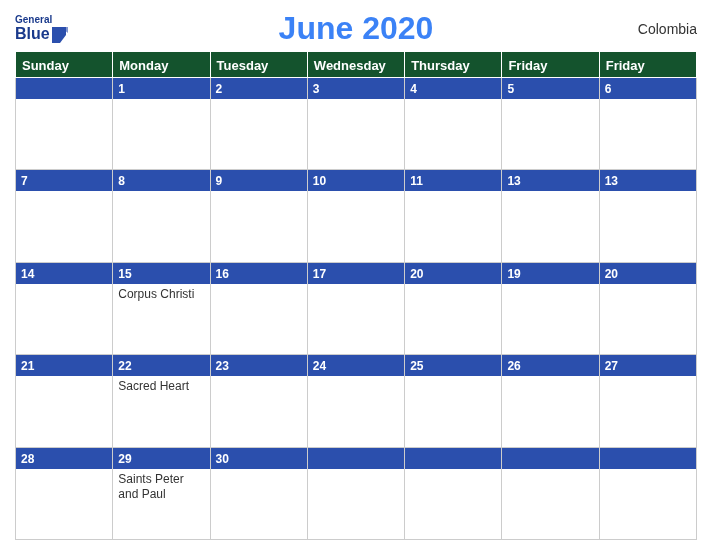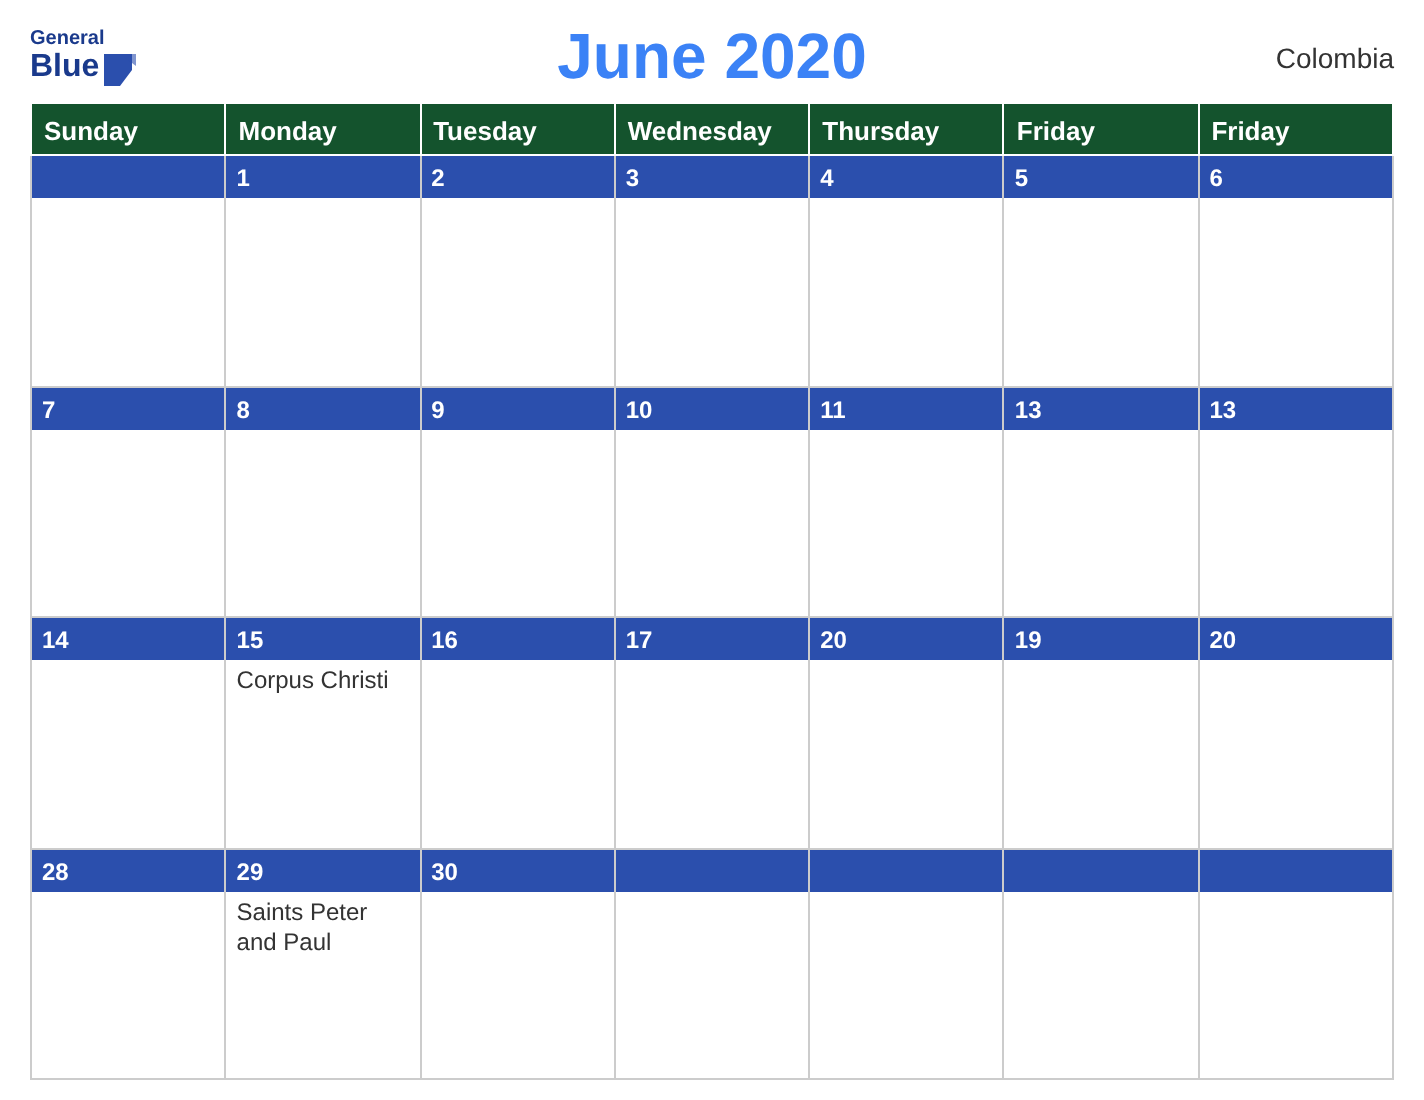--- a/index.html
+++ b/index.html
@@ -198,20 +198,44 @@
         </td>
         <td>
           <div class="num-in-blue">19</div>
         </td>
         <td>
           <div class="num-in-blue">20</div>
         </td>
       </tr>
       <tr class="week-row">
         <td>
+          <div class="num-in-blue">21</div>
+        </td>
+        <td>
+          <div class="num-in-blue">22</div>
+          <div class="cell-body">Sacred Heart</div>
+        </td>
+        <td>
+          <div class="num-in-blue">23</div>
+        </td>
+        <td>
+          <div class="num-in-blue">24</div>
+        </td>
+        <td>
+          <div class="num-in-blue">25</div>
+        </td>
+        <td>
+          <div class="num-in-blue">26</div>
+        </td>
+        <td>
+          <div class="num-in-blue">27</div>
+        </td>
+      </tr>
+      <tr class="week-row">
+        <td>
           <div class="num-in-blue">28</div>
         </td>
         <td>
           <div class="num-in-blue">29</div>
           <div class="cell-body">Saints Peter and Paul</div>
         </td>
         <td>
           <div class="num-in-blue">30</div>
         </td>
         <td>

